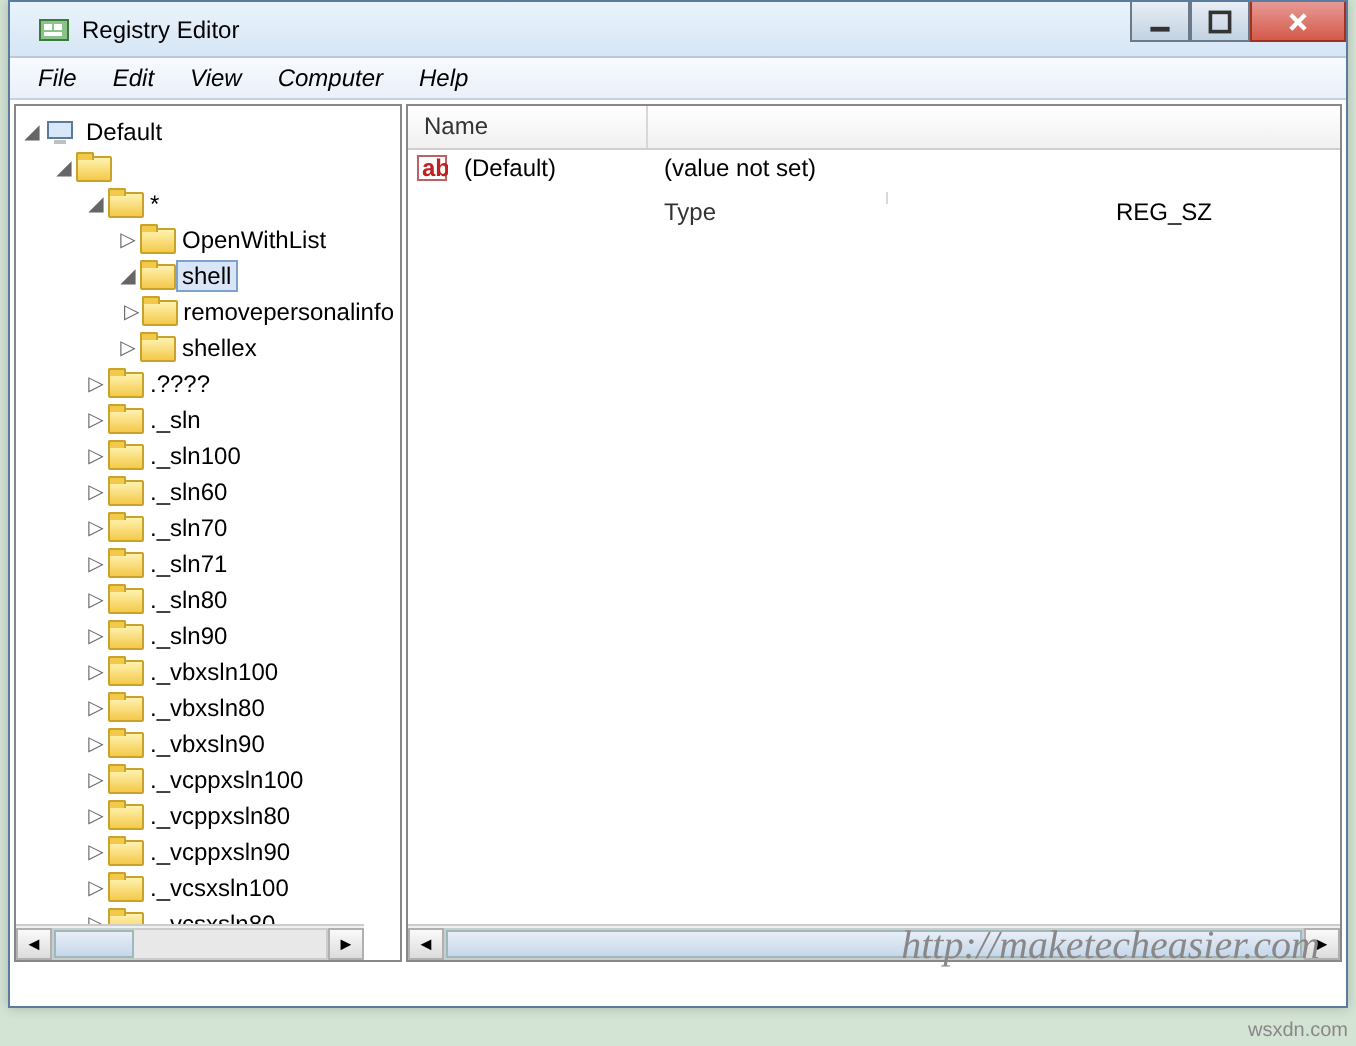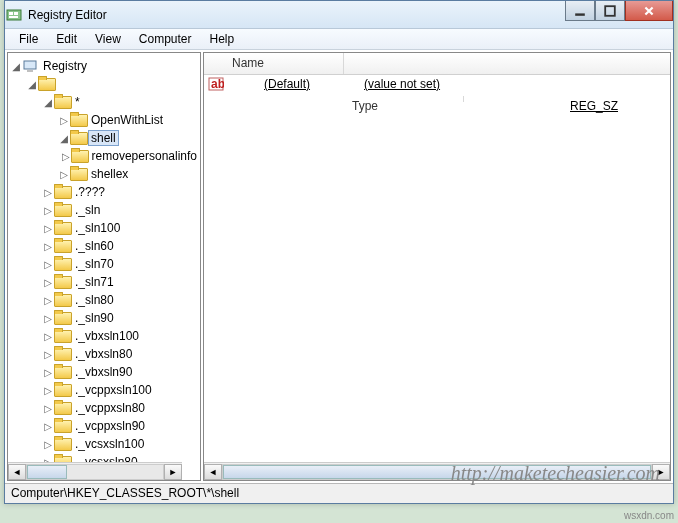--- a/index.html
+++ b/index.html
@@ -1,49 +1,49 @@
 <!DOCTYPE html>
 <html><head>
   <meta charset="utf-8">
   <style>
     * { box-sizing: border-box; margin: 0; padding: 0; font-family: "Segoe UI", Tahoma, sans-serif; font-size: 12px; }
     body { background: #d4e4d4; width: 678px; height: 523px; overflow: hidden; position: relative; }
 
     .window { position: absolute; left: 4px; top: 0; width: 670px; height: 504px; background: #fff; border: 1px solid #5a7ca0; box-shadow: 0 0 6px rgba(0,0,0,.2); }
 
-    .titlebar { height: 28px; background: linear-gradient(#eaf3fb, #d6e6f5); display: flex; align-items: center; padding-left: 1px; position: relative; border-bottom: 1px solid #b8c8d8; }
+    .titlebar { height: 28px; background: linear-gradient(#eaf3fb, #d6e6f5); display: flex; align-items: center; padding-left: 14px; position: relative; border-bottom: 1px solid #b8c8d8; }
     .titlebar .icon { width: 16px; height: 16px; margin-right: 6px; }
     .titlebar .title { color: #000; }
     .winbtns { position: absolute; right: 0; top: 0; display: flex; }
     .winbtn { width: 30px; height: 20px; border: 1px solid #6a7a8a; border-top: none; background: linear-gradient(#e8eef4,#c2d2e2); display:flex; align-items:center; justify-content:center; cursor:pointer; }
     .winbtn.close { width: 48px; background: linear-gradient(#e79a95,#d35a4a); border-color:#a03020; color:#fff; font-weight:bold; }
     .winbtn svg { width:12px; height:12px; }
 
     .menubar { height: 21px; background: linear-gradient(#f7fbff,#eaf0f8); border-bottom:1px solid #c8d2dc; display:flex; align-items:center; padding-left:6px; gap: 2px;}
-    .menubar .menu { padding: 2px 8px; cursor:pointer; }
+    .menubar .menu { padding: 2px 8px; cursor:pointer;font-style:italic; }
 
     .body { display:flex; height: 433px; }
     .tree-pane { width: 194px; border:1px solid #888; margin: 2px 0 2px 2px; overflow: hidden; position:relative; background:#fff; }
     .tree-scroll { overflow: auto; width:100%; height:100%; }
     .tree { padding: 4px 0 4px 2px; white-space: nowrap; }
     .tree-row { display:flex; align-items:center; height:18px; padding-left:0; cursor:pointer;}
     .tree-row .twist { width:12px; display:inline-flex; justify-content:center; color:#666; font-size:10px; }
     .tree-row .ficon { width:16px; height:16px; margin-right:2px; }
     .tree-row .label { padding: 0 3px; }
     .tree-row.selected .label { border:1px solid #7da2ce; background:#d8e6f7; padding:0 2px; }
     .indent { display:inline-block; }
 
     .list-pane { flex:1; border:1px solid #888; margin: 2px 2px 2px 2px; display:flex; flex-direction:column; background:#fff; position:relative;}
     .list-header { height: 22px; display:flex; border-bottom: 1px solid #d0d0d0; background: linear-gradient(#fff,#f0f0f0); }
     .list-header .col { border-right:1px solid #d8d8d8; padding: 3px 8px; color:#333; }
     .list-body { flex:1; overflow:auto; }
     .list-row { display:flex; align-items:center; height:18px; }
-    .list-row .cell { padding: 0 20px; white-space:nowrap; overflow:hidden;text-decoration:underline; }
+    .list-row .cell { padding: 0 8px; white-space:nowrap; overflow:hidden; }
     .list-row .vicon { width:16px; height:16px; margin-left:4px; }
-    .col-name { width:120px;margin-left:20px; }
+    .col-name { width:120px; }
     .col-type { width:120px;margin-top:43px; }
     .col-data { flex:1; }
     .hscroll { height:18px; background:#f0f0f0; border-top:1px solid #ccc; display:flex; align-items:center;}
     .hscroll .arrow { width:18px; height:16px; background: linear-gradient(#fafafa,#dcdcdc); border:1px solid #b0b0b0; display:flex; align-items:center;justify-content:center; font-size:9px;}
     .hscroll .track { flex:1; background:#e8e8e8; height:16px; border:1px solid #ccc; position:relative;}
     .hscroll .thumb { position:absolute; left:0; top:0; width:40px; height:14px; background:linear-gradient(#e8eef7,#c7d7ea); border:1px solid #9bb; }
 
     .statusbar { height:20px; border-top:1px solid #b8b8b8; background:#f0f0f0; padding:2px 6px; font-size:12px; }
 
     .watermark { position:absolute; right:18px; bottom:38px; color:#888; font-style:italic; font-size:20px; pointer-events:none; font-family: Georgia, serif;}
@@ -97,21 +97,21 @@
     <div class="tree-pane">
       <div class="tree-scroll">
         <div class="tree" id="tree">
             <div class="tree-row ">
     <span class="indent" style="width:0px"></span>
     <span class="twist">◢</span>
     <span class="ficon"><svg viewBox="0 0 16 16">
                   <rect x="2" y="3" width="12" height="8" fill="#d8e8f8" stroke="#5a7a9a"></rect>
                   <rect x="5" y="12" width="6" height="2" fill="#c0c0c0"></rect>
                 </svg></span>
-    <span class="label">Registry</span>
+    <span class="label">Default</span>
   </div>
             <div class="tree-row ">
     <span class="indent" style="width:16px"></span>
     <span class="twist">◢</span>
     <span class="ficon"><span class="folder"></span></span>
   </div>
             <div class="tree-row ">
     <span class="indent" style="width:32px"></span>
     <span class="twist">◢</span>
     <span class="ficon"><span class="folder"></span></span>
@@ -273,17 +273,16 @@
       <div class="hscroll">
         <div class="arrow">◄</div>
         <div class="track">
             <div class="thumb" style="width:100%"></div>
           </div>
         <div class="arrow">►</div>
       </div>
     </div>
   </div>
 
-  <div class="statusbar">Computer\HKEY_CLASSES_ROOT\*\shell</div>
 </div>
 
 <div class="watermark">http://maketecheasier.com</div>
 <div class="attrib">wsxdn.com</div>
 
 </body></html>

